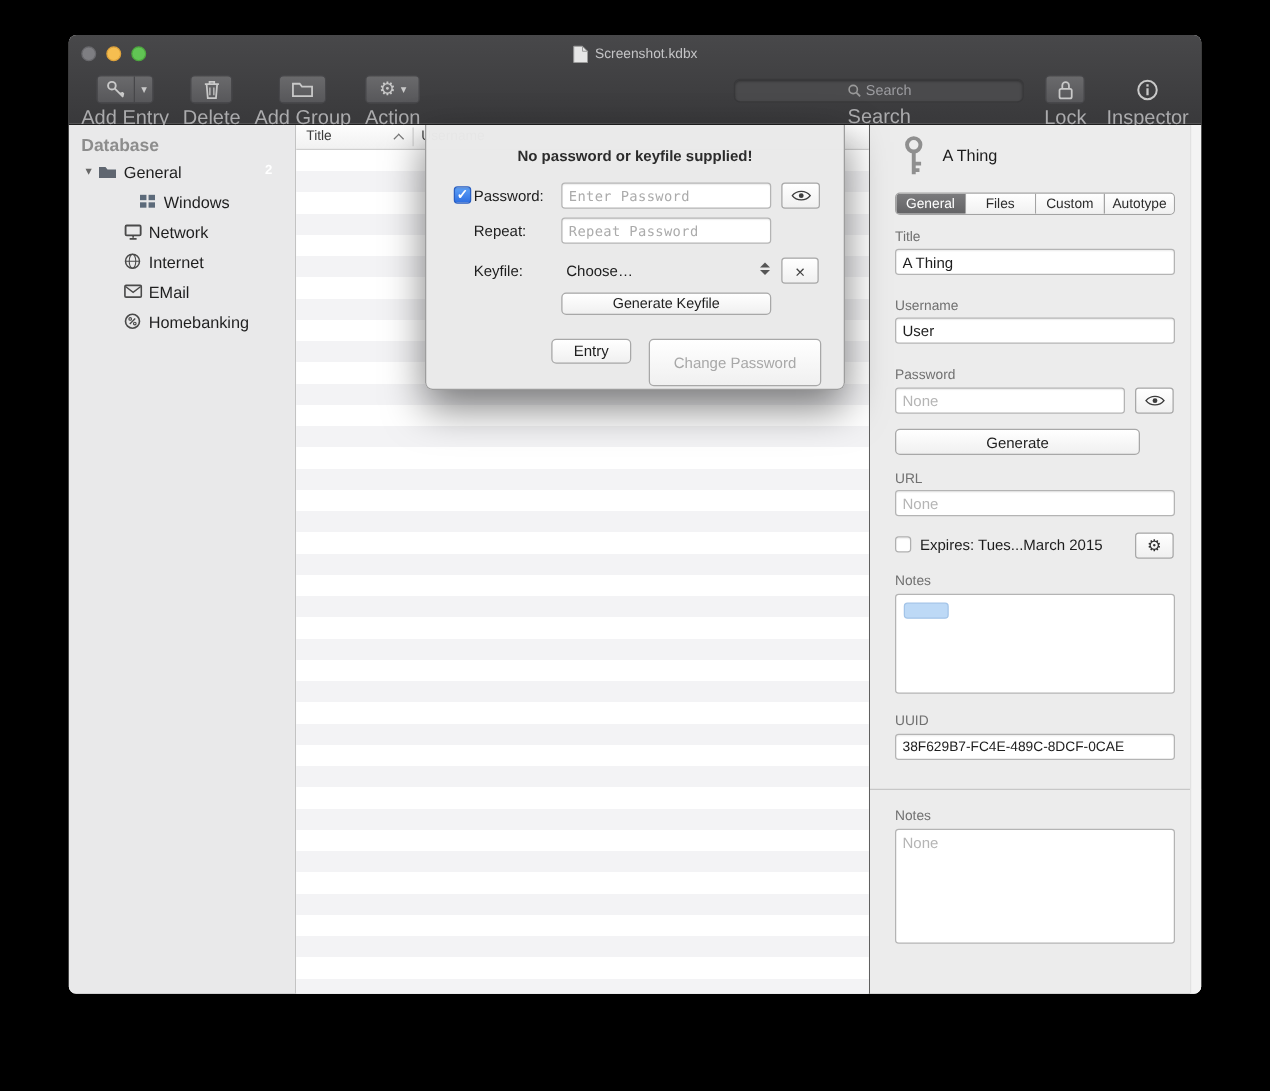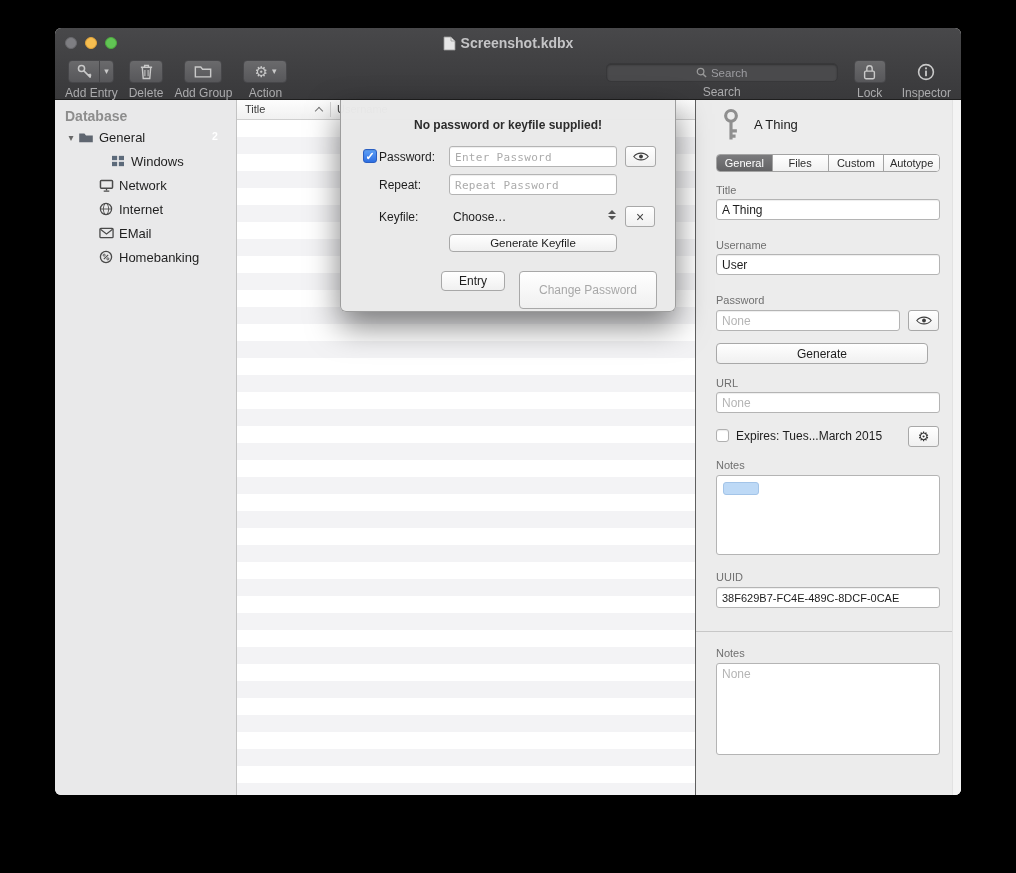--- a/index.html
+++ b/index.html
@@ -11,25 +11,25 @@
 
   
   .chrome { position:absolute; inset:0 0 auto 0; height:72px; background:linear-gradient(#48484a,#39393b); border-bottom:1px solid #1e1e1e; }
   .titlebar { position:absolute; top:0; left:0; width:100%; height:30px; }
   .traffic { position:absolute; left:10px; top:9px; display:flex; gap:8px; }
   .tl { width:12px; height:12px; border-radius:50%; }
   .tl.close { background:#7e7e82; border:1px solid #69696d; }
   .tl.min   { background:#f6be50; border:1px solid #dfa33b; }
   .tl.zoom  { background:#61c454; border:1px solid #4da73f; }
   .title-wrap { position:absolute; inset:0; height:30px; display:flex; align-items:center; justify-content:center; gap:5px; }
-  .title { font-size:14px; color:#c4c4c6;font-weight:bold; }
+  .title { font-size:11px; color:#c4c4c6; }
 
   .toolbar { position:absolute; top:30px; left:0; width:100%; height:42px; display:flex; align-items:flex-start; padding:2px 10px 0 10px; }
   .titem { display:flex; flex-direction:column; align-items:center; margin-right:11px; }
-  .tlabel { font-size:12px; color:#ababad; margin-top:3px; white-space:nowrap; }
+  .tlabel { font-size:16px; color:#ababad; margin-top:3px; white-space:nowrap; }
   .tbtn { height:23px; background:linear-gradient(#6a6a6c,#57575a); border:1px solid #47474a; border-radius:4px;
           display:flex; align-items:center; justify-content:center; cursor:default; }
   .tbtn.split { padding:0; overflow:hidden; }
   .seg-main { width:30px; height:100%; display:flex; align-items:center; justify-content:center; }
   .seg-arrow { width:15px; height:100%; border-left:1px solid #47474a; display:flex; align-items:center; justify-content:center; }
   .glyph-light { color:#c9c9c9; font-size:15px; line-height:1; }
   .glyph-arrow { color:#c9c9c9; font-size:9px; line-height:1; }
   .toolbar-right { margin-left:auto; display:flex; align-items:flex-start; gap:16px; }
   .search-field { width:232px; height:19px; margin-top:3px; background:#4a4a4c; border:1px solid #38383a; border-radius:5px;
                   display:flex; align-items:center; justify-content:center; gap:4px; color:#9c9ca0; font-size:11.5px;
@@ -308,21 +308,21 @@
 
         <span class="ins-label" style="top:194px;">Password</span>
         <input class="field" style="left: 20px; top: 210px; width: 184px;" placeholder="None">
         <button class="icon-btn" style="left:212px; top:210px; width:31px; height:21px;">
           <svg width="16" height="11" viewBox="0 0 20 13">
               <path d="M1 6.5 C5.5 .8 14.5 .8 19 6.5 C14.5 12.2 5.5 12.2 1 6.5 Z" fill="none" stroke="#3c3c3c" stroke-width="1.4"></path>
               <circle cx="10" cy="6.5" r="2.4" fill="#3c3c3c"></circle>
             </svg>
         </button>
 
-        <button class="btn" style="left:20px; top:243px; width:212px; height:21px;">Generate</button>
+        <button class="btn" style="left:20px; top:243px; width:196px; height:21px;">Generate</button>
 
         <span class="ins-label" style="top:277px;">URL</span>
         <input class="field" style="left: 20px; top: 292px; width: 224px;" placeholder="None">
 
         <span class="checkbox" style="left:20px; top:329px; width:13px; height:13px;"></span>
         <span style="position:absolute; left:40px; top:329px; font-size:12px; color:#1c1c1c;">Expires: Tues...March 2015</span>
         <button class="icon-btn" style="left:212px; top:326px; width:31px; height:21px;">
           <span style="font-size:13px; color:#333; line-height:1;">⚙</span>
         </button>
 

